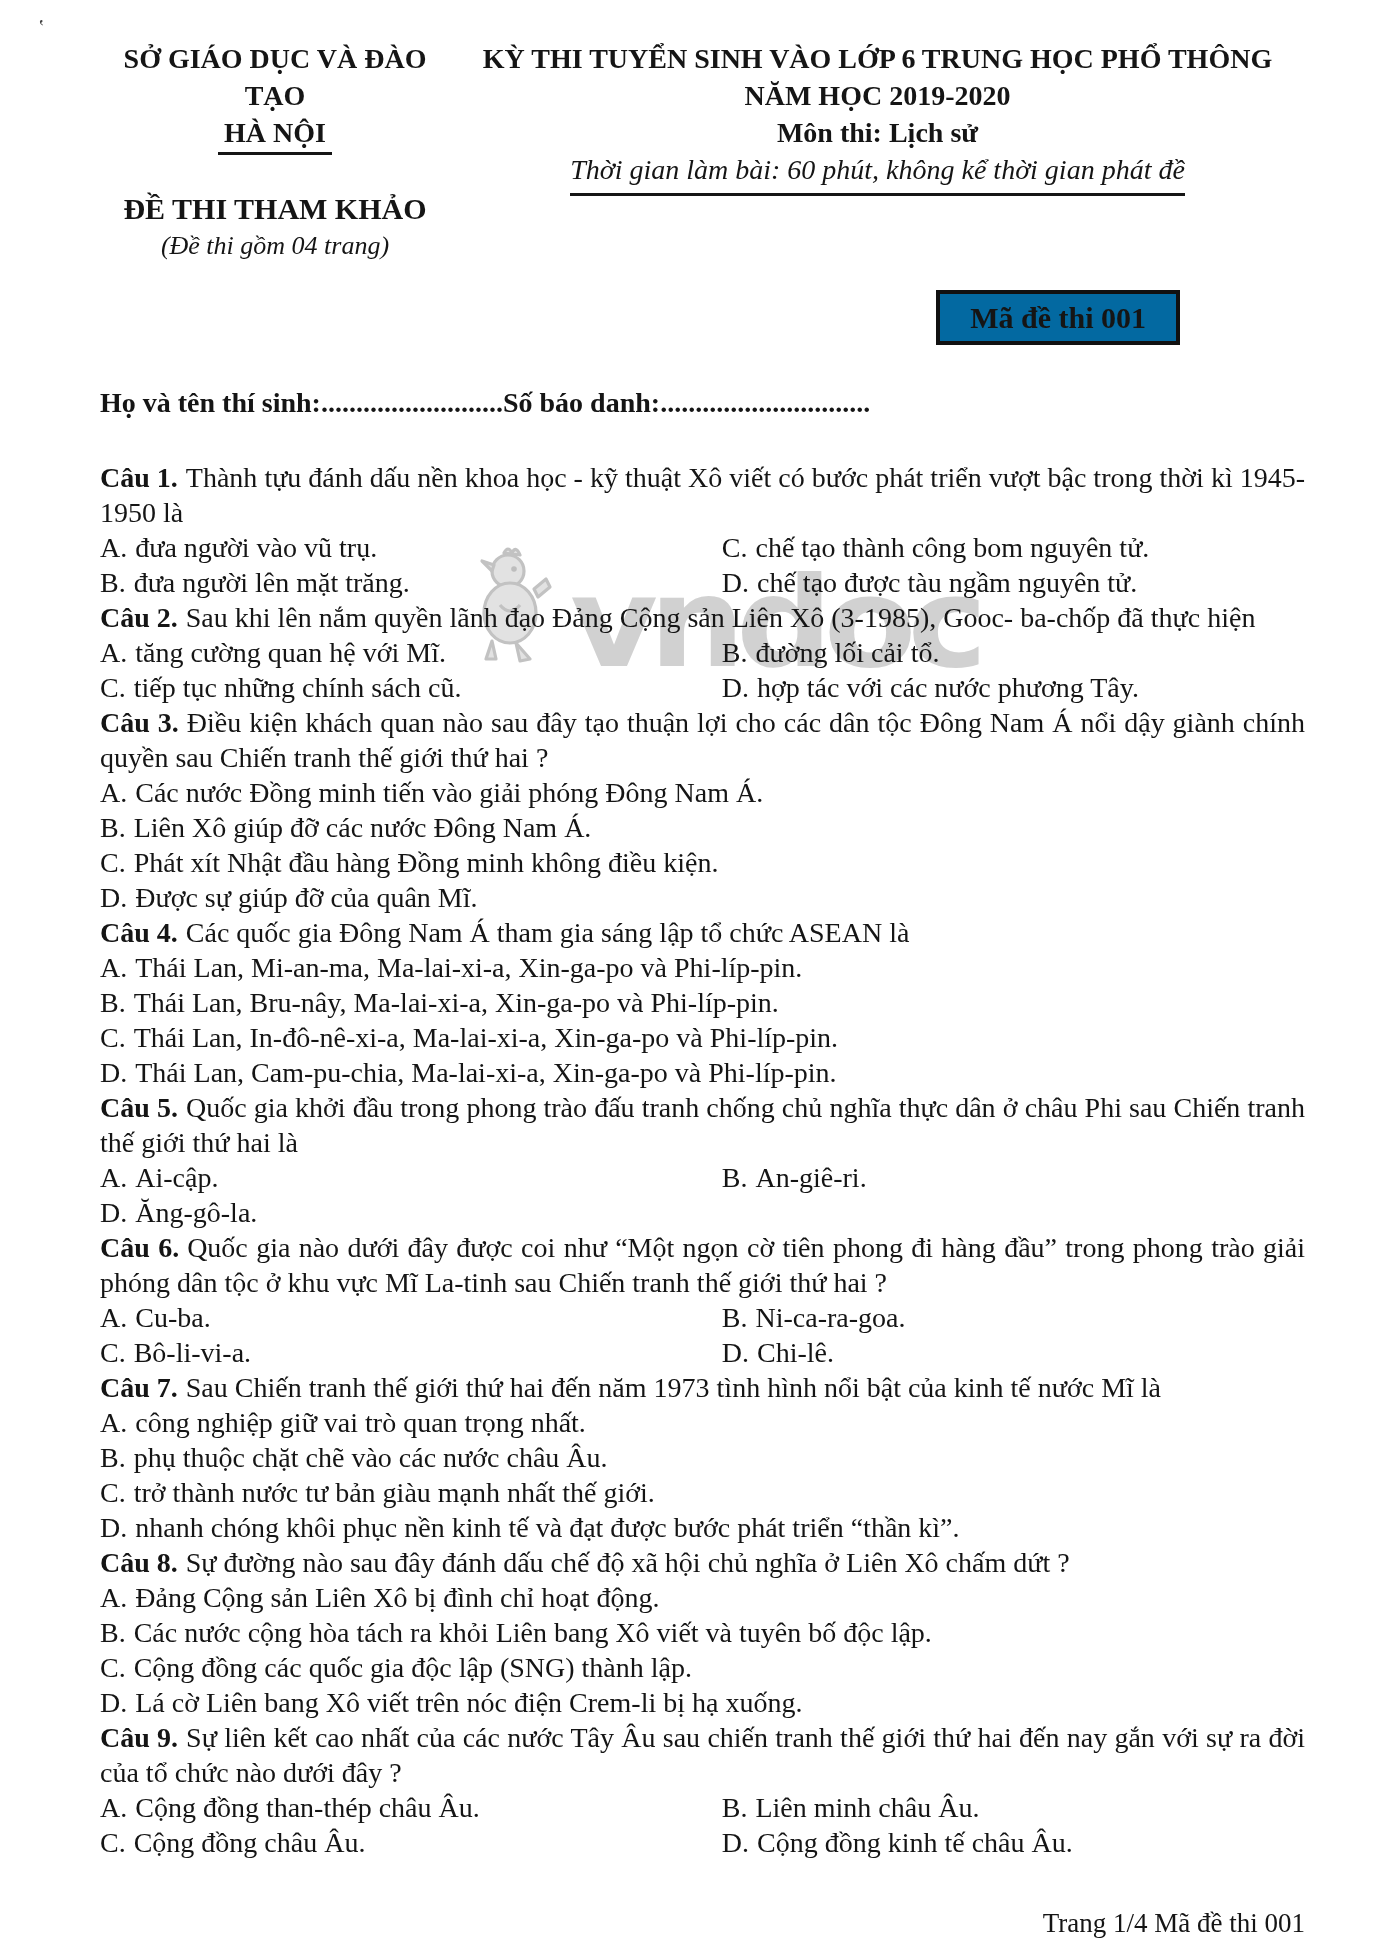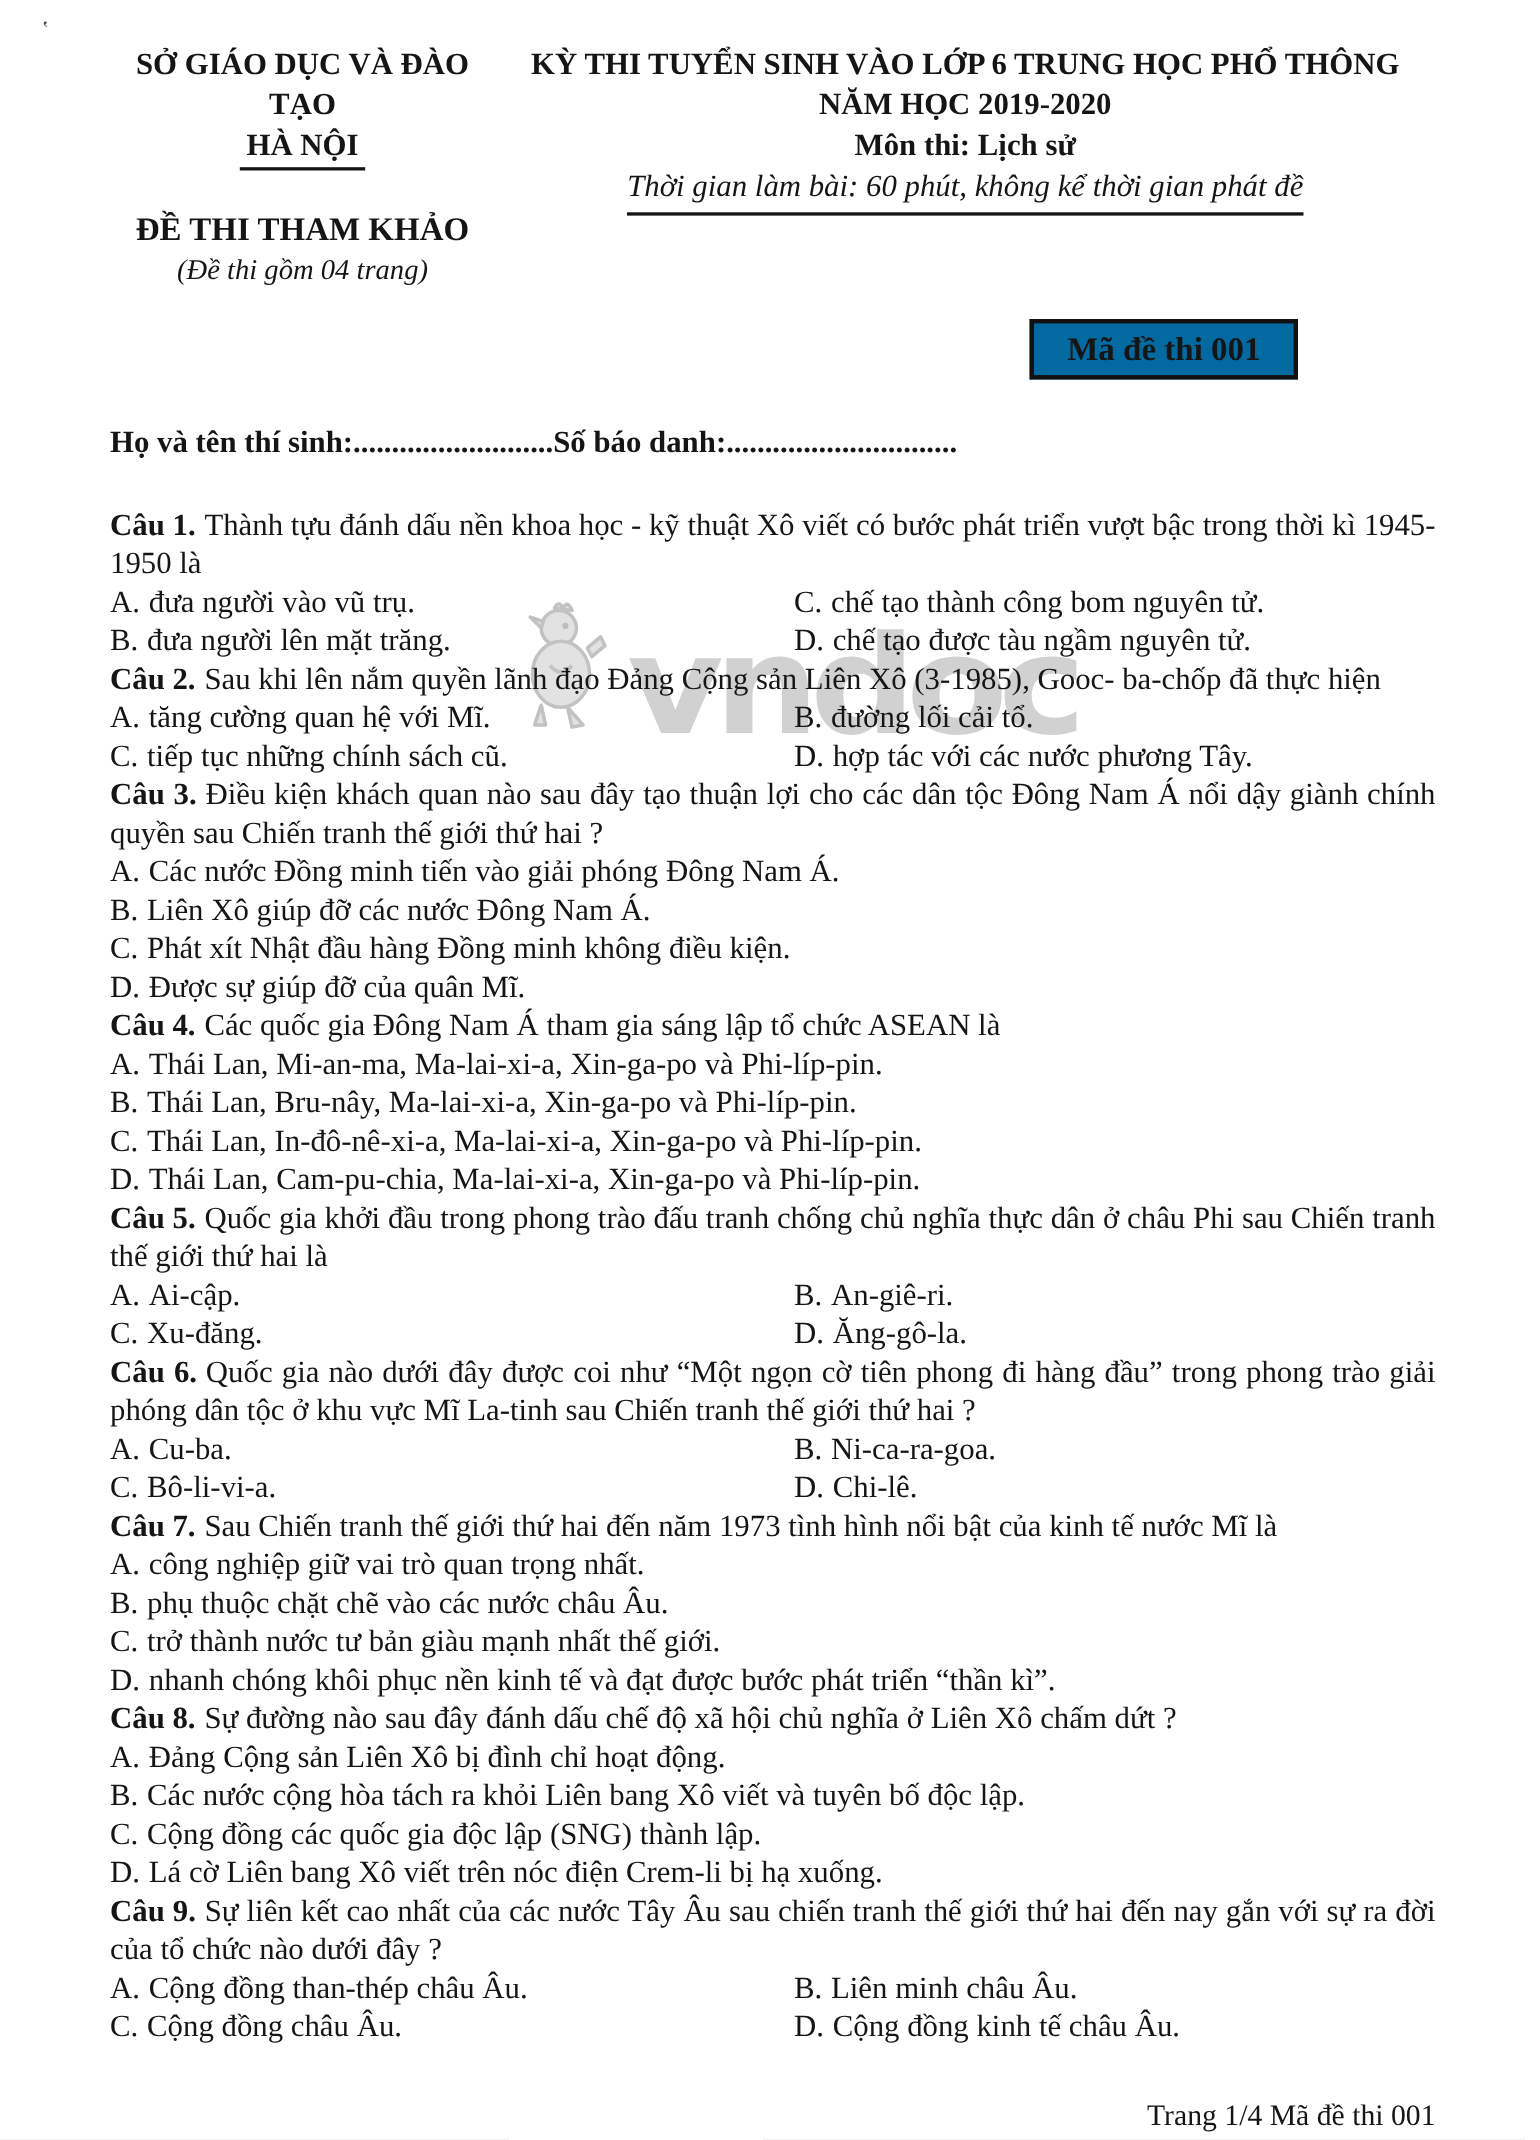--- a/index.html
+++ b/index.html
@@ -144,21 +144,20 @@
             <div class="opt"><span class="opt-label">B.</span><span>Thái Lan, Bru-nây, Ma-lai-xi-a, Xin-ga-po và Phi-líp-pin.</span></div>
             <div class="opt"><span class="opt-label">C.</span><span>Thái Lan, In-đô-nê-xi-a, Ma-lai-xi-a, Xin-ga-po và Phi-líp-pin.</span></div>
             <div class="opt"><span class="opt-label">D.</span><span>Thái Lan, Cam-pu-chia, Ma-lai-xi-a, Xin-ga-po và Phi-líp-pin.</span></div>
           </div>
         </div>
         <div class="question">
           <p class="stem"><span class="qlabel">Câu 5.</span><span>Quốc gia khởi đầu trong phong trào đấu tranh chống chủ nghĩa thực dân ở châu Phi sau Chiến tranh thế giới thứ hai là</span></p>
           <div class="opts grid">
             <div class="opt"><span class="opt-label">A.</span><span>Ai-cập.</span></div>
             <div class="opt"><span class="opt-label">B.</span><span>An-giê-ri.</span></div>
-            <div class="opt"><span class="opt-label">C.</span><span>Xu-đăng.</span></div>
             <div class="opt"><span class="opt-label">D.</span><span>Ăng-gô-la.</span></div>
           </div>
         </div>
         <div class="question">
           <p class="stem"><span class="qlabel">Câu 6.</span><span>Quốc gia nào dưới đây được coi như “Một ngọn cờ tiên phong đi hàng đầu” trong phong trào giải phóng dân tộc ở khu vực Mĩ La-tinh sau Chiến tranh thế giới thứ hai ?</span></p>
           <div class="opts grid">
             <div class="opt"><span class="opt-label">A.</span><span>Cu-ba.</span></div>
             <div class="opt"><span class="opt-label">B.</span><span>Ni-ca-ra-goa.</span></div>
             <div class="opt"><span class="opt-label">C.</span><span>Bô-li-vi-a.</span></div>
             <div class="opt"><span class="opt-label">D.</span><span>Chi-lê.</span></div>

